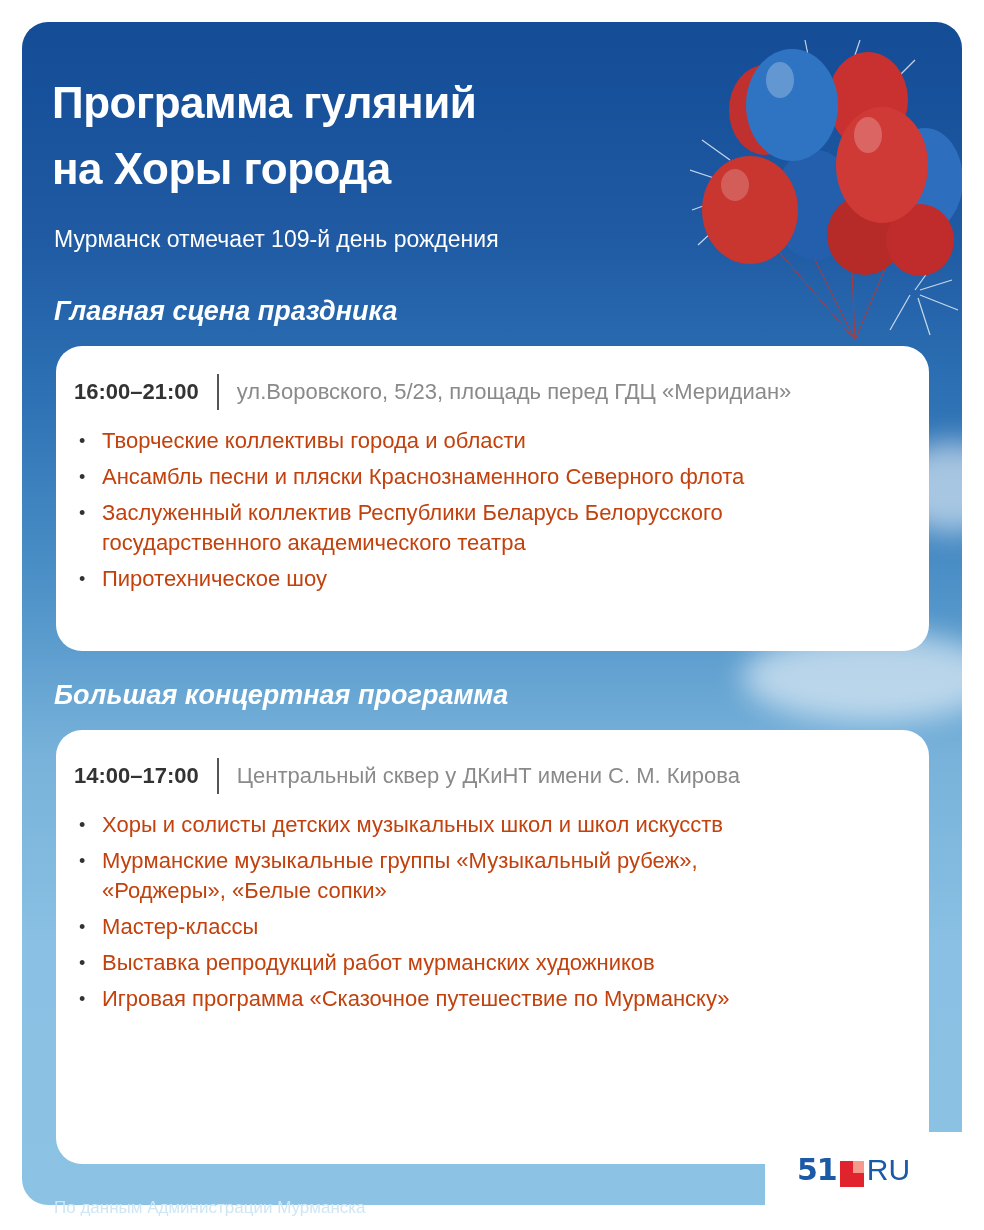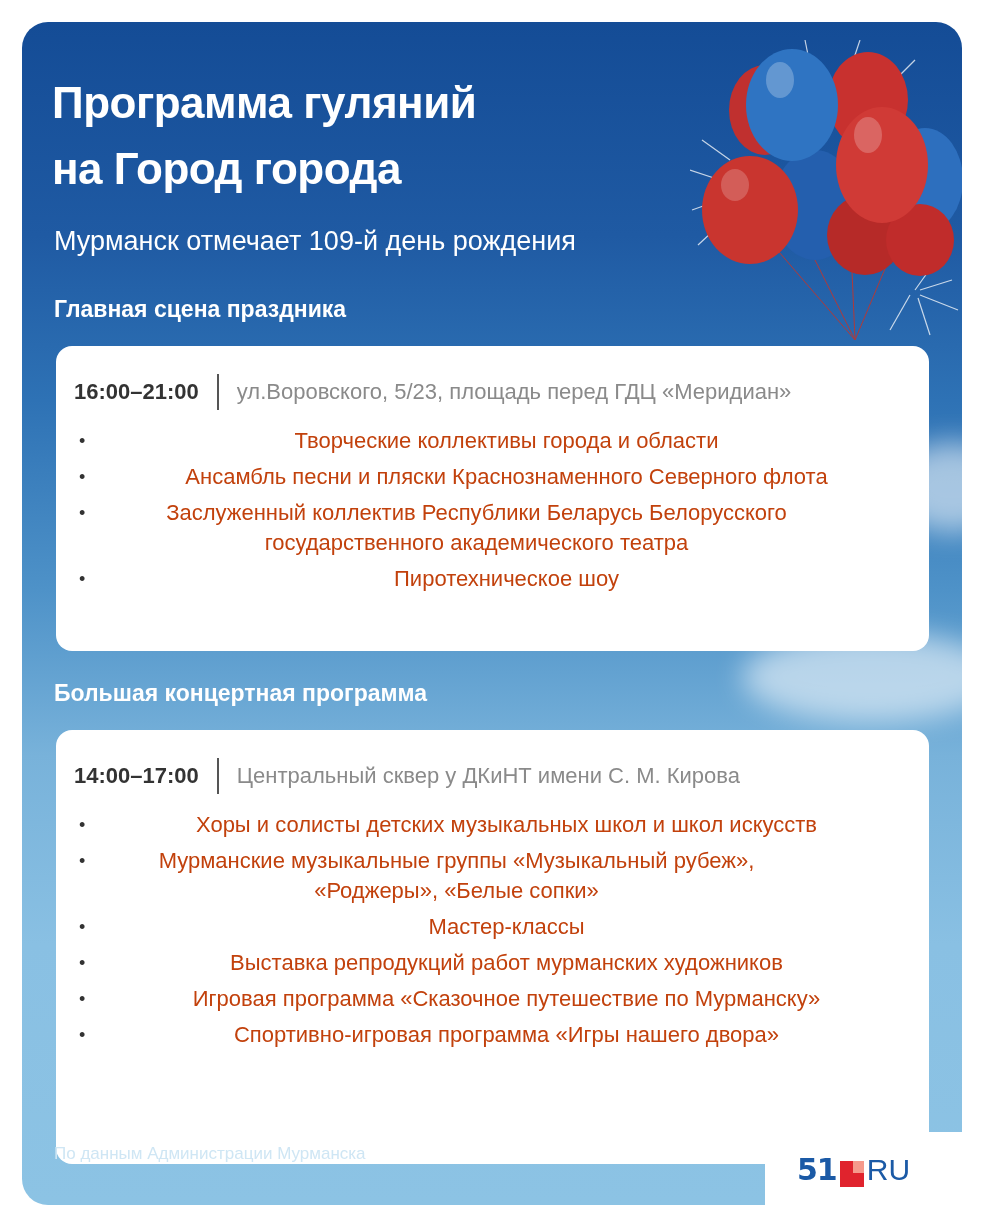--- a/index.html
+++ b/index.html
@@ -17,37 +17,37 @@
   }
   .notch-cap {
     position:absolute; left:737px; top:1104px; width:28px; height:28px;
     background: radial-gradient(circle at 0 0, transparent 27px, #ffffff 28px);
   }
   .title {
     position:absolute; left:52px; top:70px; margin:0;
     color:#ffffff; font-weight:700; font-size:44px; line-height:66px; letter-spacing:-0.5px;
   }
   .subtitle {
-    position:absolute; left:54px; top:226px; color:#ffffff; font-size:27px;
+    position:absolute; left:54px; top:226px; color:#ffffff; font-size:23px;
   }
   .section-heading {
-    position:absolute; left:54px; color:#ffffff; font-weight:700; font-size:23px;
+    position:absolute; left:54px; color:#ffffff; font-weight:700; font-size:27px;font-style:italic;
   }
   .card {
-    position:absolute; left:56px; width:873px; background:#ffffff; border-radius:16px;
-    box-sizing:border-box; padding:26px 18px 20px 18px;text-align:center;
+    position:absolute; left:56px; width:873px; background:#ffffff; border-radius:26px;
+    box-sizing:border-box; padding:26px 18px 20px 18px;
   }
   .card-head { display:flex; align-items:center; height:40px; margin-bottom:14px; }
   .time { font-weight:700; font-size:22px; color:#333333; }
   .sep { width:2px; height:36px; background:#555555; margin:0 18px; }
   .place { font-size:22px; color:#8a8a8a; }
   ul.items { list-style:none; margin:0; padding:0; }
   ul.items li { position:relative; padding-left:28px; font-size:22px; line-height:30px; color:#c2410c; margin-bottom:6px; }
   ul.items li::before { content:"•"; position:absolute; left:5px; top:0; color:#333333; font-size:18px; }
-  .source { position:absolute; left:54px; top:1144px; color:#cfe6f4; font-size:17px; }
+  .source { position:absolute; left:54px; top:1198px; color:#cfe6f4; font-size:17px; }
   .logo { position:absolute; left:797px; top:1153px; display:flex; align-items:flex-end; height:34px; }
   .logo-num { font-weight:900; font-size:30px; color:#1b5aa6; letter-spacing:-1px; font-family:"DejaVu Sans", sans-serif; }
   .logo-mark { position:relative; width:24px; height:26px; margin:0 3px; background:#e0232d; }
   .logo-mark::after { content:""; position:absolute; right:0; top:0; width:11px; height:12px; background:#f59a8c; }
   .logo-ru { font-size:30px; color:#1b5aa6; font-family:"Liberation Sans", sans-serif;margin-top:44px; }
   .balloons { position:absolute; left:690px; top:40px; width:272px; height:300px; }
 </style>
 </head>
 <body>
 
@@ -89,21 +89,21 @@
   <ellipse cx="90" cy="40" rx="14" ry="18" fill="#ffffff" opacity="0.25"></ellipse>
   <ellipse cx="178" cy="95" rx="14" ry="18" fill="#ffffff" opacity="0.22"></ellipse>
   <ellipse cx="45" cy="145" rx="14" ry="16" fill="#ffffff" opacity="0.2"></ellipse>
 </svg>
 
 <div class="notch-cap"></div>
 <div class="notch"></div>
 
 <h1 class="title">
   <span>Программа гуляний</span><br>
-  <span>на Город города</span>
+  <span>на Хоры города</span>
 </h1>
 <div class="subtitle">Мурманск отмечает 109-й день рождения</div>
 
 <div class="section-heading" style="top:296px;">Главная сцена праздника</div>
 <div class="card" style="top:346px;height:305px;">
   <div class="card-head">
     <span class="time">16:00–21:00</span>
     <span class="sep"></span>
     <span class="place">ул.Воровского, 5/23, площадь перед ГДЦ «Меридиан»</span>
   </div>
@@ -121,21 +121,20 @@
     <span class="time">14:00–17:00</span>
     <span class="sep"></span>
     <span class="place">Центральный сквер у ДКиНТ имени С. М. Кирова</span>
   </div>
   <ul class="items">
     <li>Хоры и солисты детских музыкальных школ и школ искусств</li>
     <li style="padding-right:100px;">Мурманские музыкальные группы «Музыкальный рубеж», «Роджеры», «Белые сопки»</li>
     <li>Мастер-классы</li>
     <li>Выставка репродукций работ мурманских художников</li>
     <li>Игровая программа «Сказочное путешествие по Мурманску»</li>
-    <li>Спортивно-игровая программа «Игры нашего двора»</li>
   </ul>
 </div>
 
 <div class="source">По данным Администрации Мурманска</div>
 
 <div class="logo">
   <span class="logo-num">51</span>
   <span class="logo-mark"></span>
   <span class="logo-ru">RU</span>
 </div>

